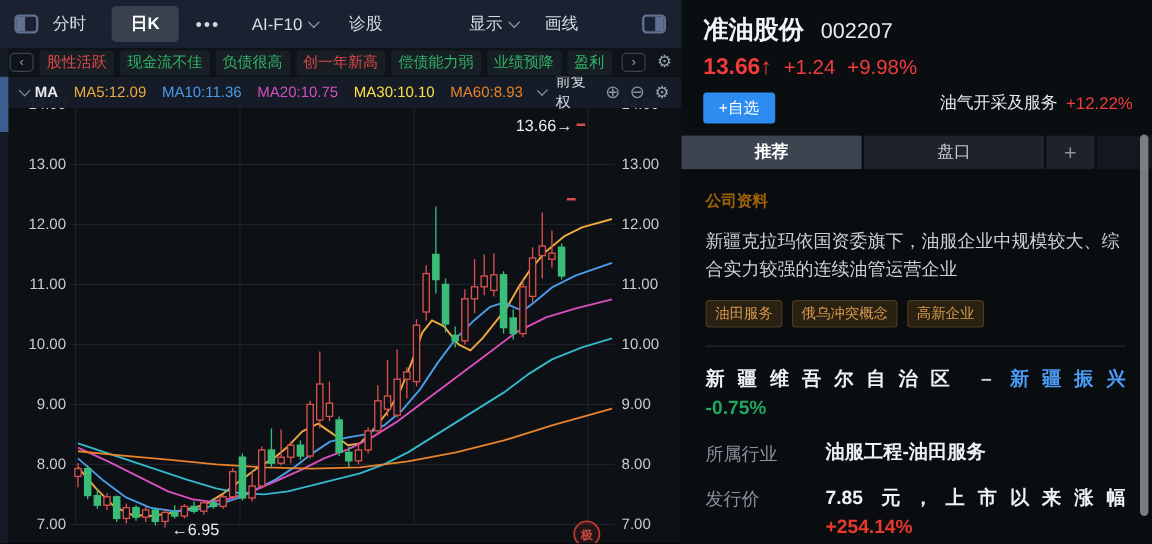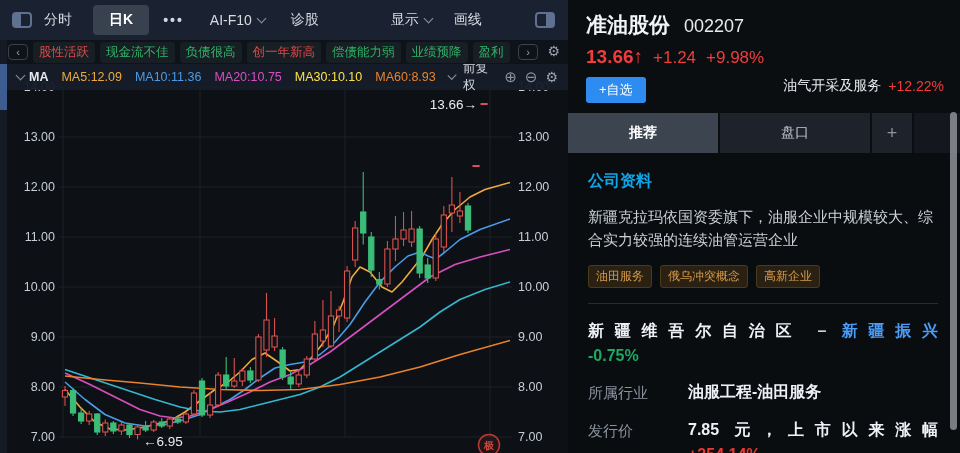--- a/index.html
+++ b/index.html
@@ -48,29 +48,29 @@
   .stock-name { font-size:21px; font-weight:bold; color:#f2f4f6; }
   .stock-code { font-size:18px; color:#e8ebee; }
   .price-row { margin-top:7px; display:flex; align-items:baseline; gap:10px; color:#f23c3c; }
   .price { font-size:19px; font-weight:bold; }
   .chg { font-size:17px; }
   .act-row { margin-top:9px; display:flex; align-items:flex-start; }
   .addbtn { background:#2e8bf0; color:#fff; font-size:13px; padding:4px 13px; border-radius:3px; cursor:pointer; }
   .sector { margin-left:auto; display:flex; gap:7px; align-items:center; font-size:14px; }
   .sector .sname { color:#e6e9ed; cursor:pointer; } .sector .spct { color:#f23c3c; }
 
-  .rp-tabs { margin-top:10px; height:40px; display:flex; gap:2px; background:#0b0e11; }
+  .rp-tabs { margin-top:10px; height:28px; display:flex; gap:2px; background:#0b0e11; }
   .rp-tab { width:150px; display:flex; align-items:center; justify-content:center; font-size:14px;
             background:#1e222a; color:#c3c9d1; cursor:pointer; }
   .rp-tab.active { background:#3c4450; color:#fff; font-weight:bold; }
   .rp-tab.plus { width:40px; color:#8a93a0; font-size:18px; }
   .rp-tab.rest { flex:1; background:#14181e; cursor:default; }
 
   .rp-content { padding:18px 22px 0 20px; background:#0a0d10; height:316px; }
-  .sec-title { font-size:16px; font-weight:bold; color:#0ea5e9; }
+  .sec-title { font-size:13px; font-weight:bold; color:#a16207; }
   .desc { margin-top:13px; font-size:15px; line-height:1.55; color:#ccd1d8; }
   .pillrow { margin-top:13px; display:flex; gap:8px; }
   .pill { background:#2b2113; border:1px solid #4a3a1e; color:#d79b4b; font-size:12px;
           padding:2px 7px; border-radius:3px; cursor:pointer; }
   .hr { margin:15px 0 17px 0; border-top:1px solid #262b33; }
   .frow { display:flex; }
   .frow + .frow { margin-top:17px; }
   .flabel { flex:none; width:100px; color:#8a919e; font-size:15px; padding-top:2px; }
   .fval { flex:1; font-size:16px; font-weight:bold; color:#eef1f5; }
   .jline { text-align:justify; text-align-last:justify; }

